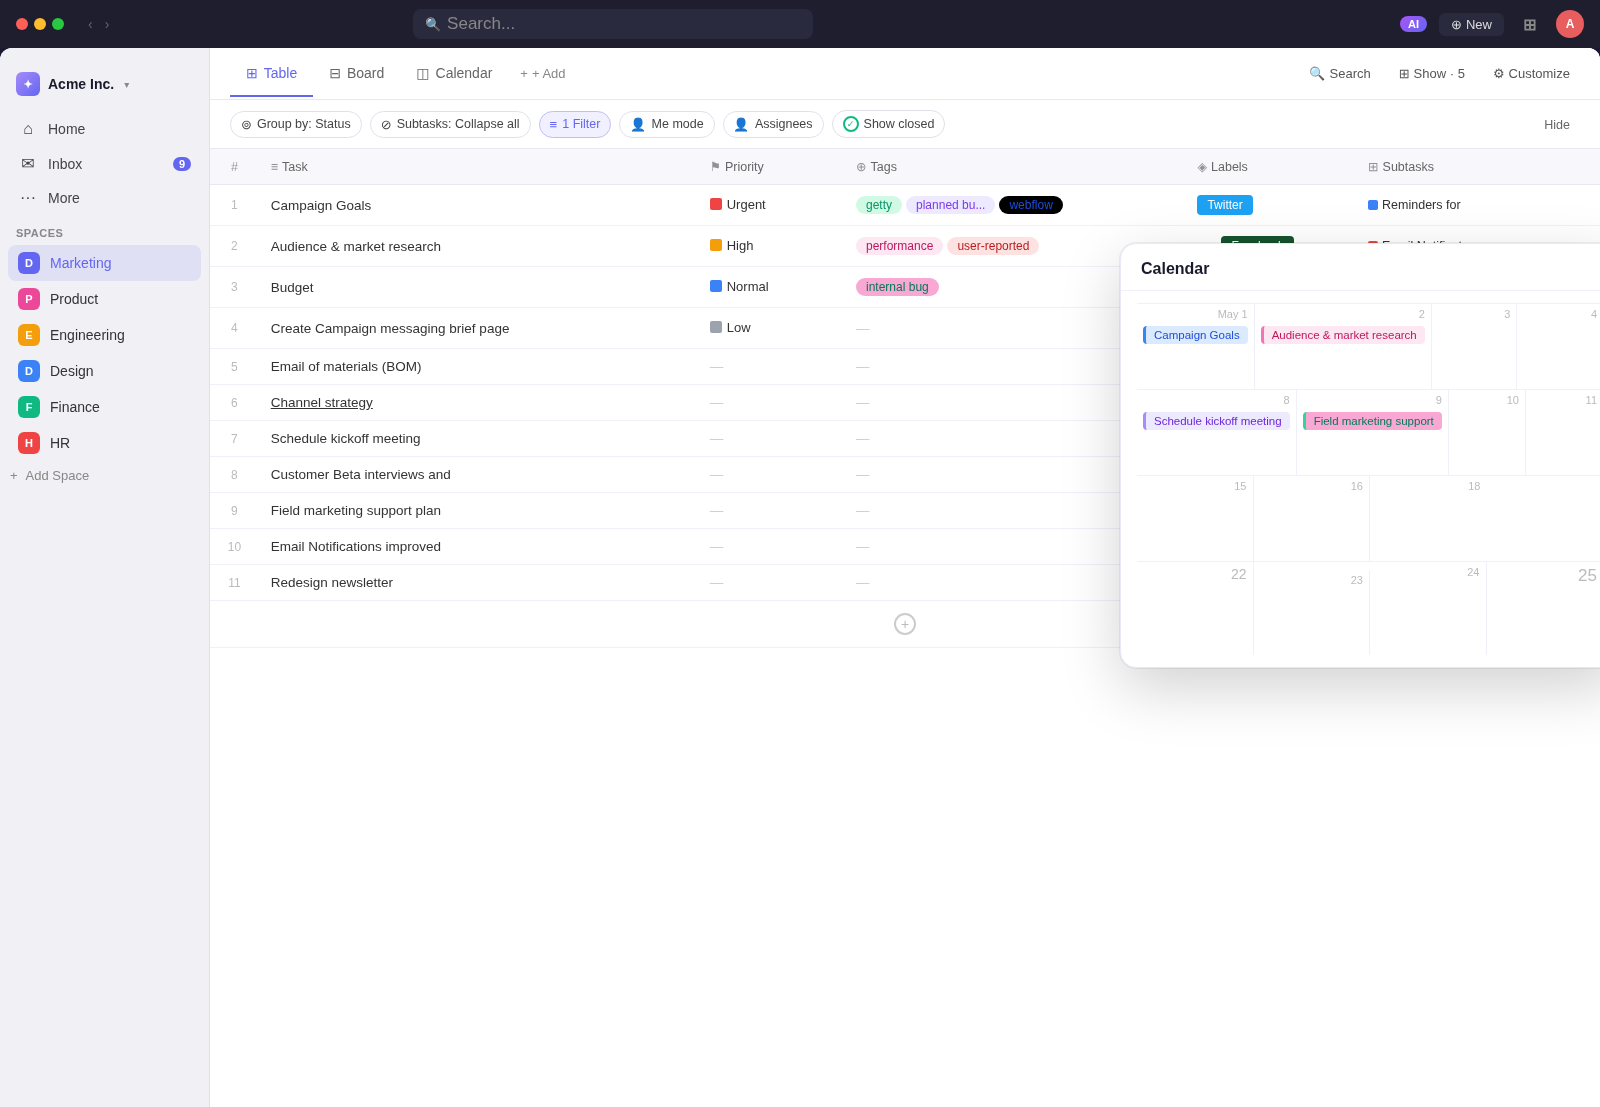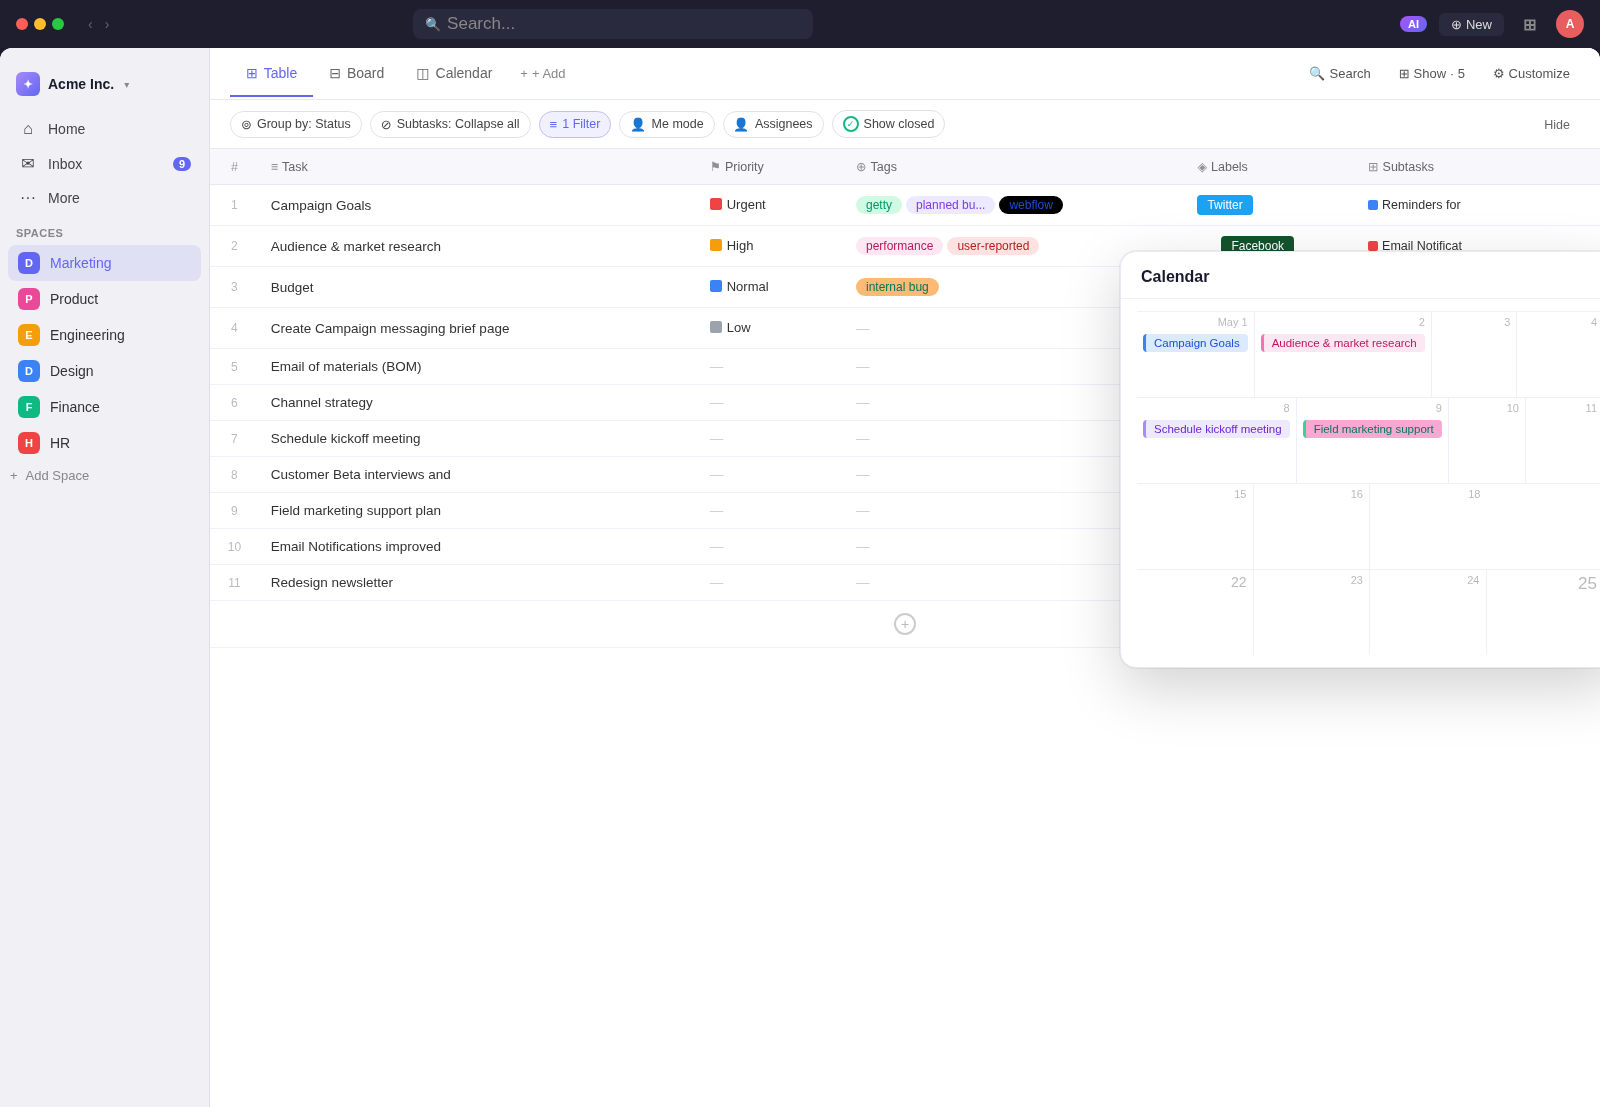--- a/index.html
+++ b/index.html
@@ -442,21 +442,21 @@
       padding: 2px 10px;
       border-radius: 12px;
       font-size: 12px;
       margin-right: 4px;
     }
     .tag-getty { background: #d1fae5; color: #059669; }
     .tag-planned { background: #ede9fe; color: #7c3aed; }
     .tag-webflow { background: #000000; color: #1d4ed8; }
     .tag-performance { background: #fce7f3; color: #be185d; }
     .tag-user-reported { background: #fee2e2; color: #b91c1c; }
-    .tag-internal { background: #fdba74; color: #047857; }
+    .tag-internal { background: #f9a8d4; color: #047857; }
 
     
     .label-badge {
       display: inline-flex;
       align-items: center;
       gap: 4px;
       padding: 3px 10px;
       border-radius: 4px;
       font-size: 12px;
       font-weight: 500;
@@ -752,21 +752,21 @@
               <tr>
                 <td>5</td>
                 <td style="font-weight: 400;">Email of materials (BOM)</td>
                 <td><span class="dash">—</span></td>
                 <td><span class="dash">—</span></td>
                 <td><span class="dash">—</span></td>
                 <td><span class="dash">—</span></td>
               </tr>
               <tr>
                 <td>6</td>
-                <td style="font-weight: 400;">Channel strategy</td>
+                <td style="font-weight: 400; text-decoration: underline;">Channel strategy</td>
                 <td><span class="dash">—</span></td>
                 <td><span class="dash">—</span></td>
                 <td><span class="dash">—</span></td>
                 <td><span class="dash">—</span></td>
               </tr>
               <tr>
                 <td>7</td>
                 <td style="font-weight: 400;">Schedule kickoff meeting</td>
                 <td><span class="dash">—</span></td>
                 <td><span class="dash">—</span></td>
@@ -856,21 +856,21 @@
                   <div style="font-size: 11px; color: rgb(187, 187, 187); text-align: right; padding-bottom: 4px;">16</div>
                 </div>
                 <div style="min-height: 85px; padding: 4px 6px; border-right: none;">
                   <div style="font-size: 11px; color: rgb(187, 187, 187); text-align: right; padding-bottom: 4px;">18</div>
                 </div>
               </div>
               <div class="cal-week-row" style="display: grid; grid-template-columns: repeat(4, 1fr); border-top: 1px solid rgb(240, 240, 248);">
                 <div style="min-height: 85px; padding: 4px 6px; border-right: 1px solid rgb(240, 240, 248);">
                   <div style="font-size: 14px; color: rgb(187, 187, 187); text-align: right; padding-bottom: 4px;">22</div>
                 </div>
-                <div style="min-height: 85px; padding: 4px 6px; border-right: 1px solid rgb(240, 240, 248);">
+                <div style="min-height: 85px; padding: 4px 6px; border-right: 1px solid rgb(240, 240, 248); margin-top: 8px;">
                   <div style="font-size: 11px; color: rgb(187, 187, 187); text-align: right; padding-bottom: 4px;">23</div>
                 </div>
                 <div style="min-height: 85px; padding: 4px 6px; border-right: 1px solid rgb(240, 240, 248);">
                   <div style="font-size: 11px; color: rgb(187, 187, 187); text-align: right; padding-bottom: 4px;">24</div>
                 </div>
                 <div style="min-height: 85px; padding: 4px 6px; border-right: none;">
                   <div style="font-size: 17px; color: rgb(187, 187, 187); text-align: right; padding-bottom: 4px;">25</div>
                 </div>
               </div>
             </div>

